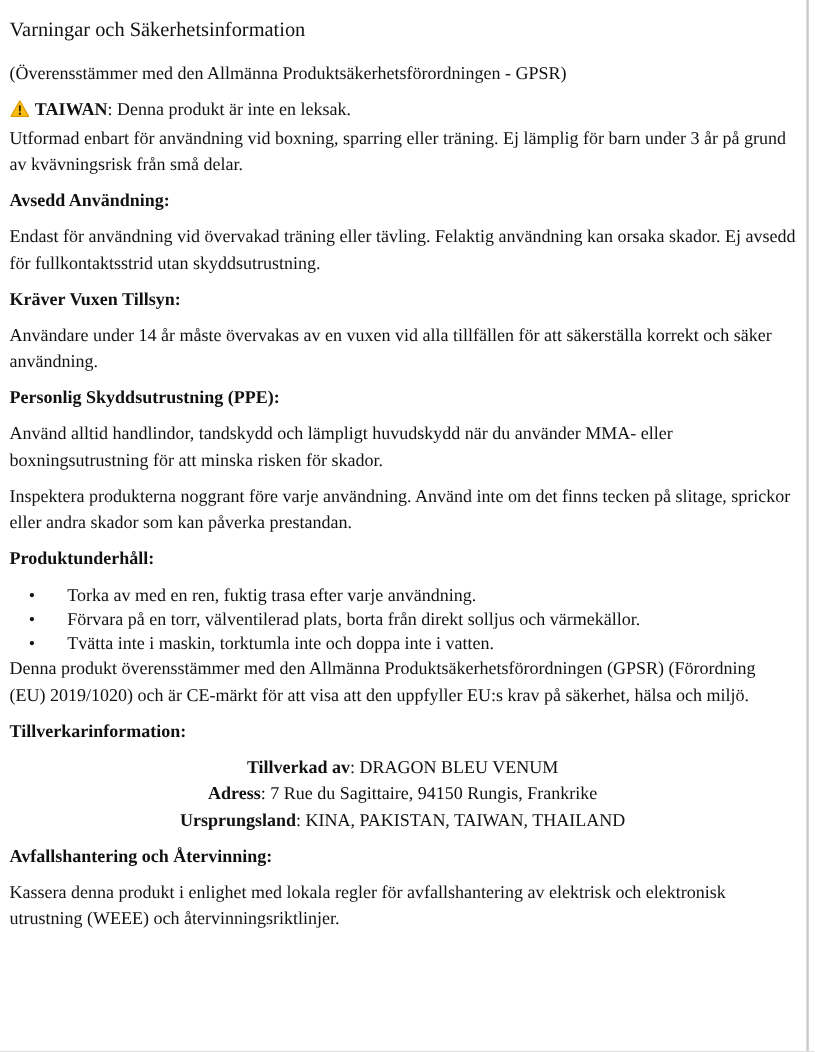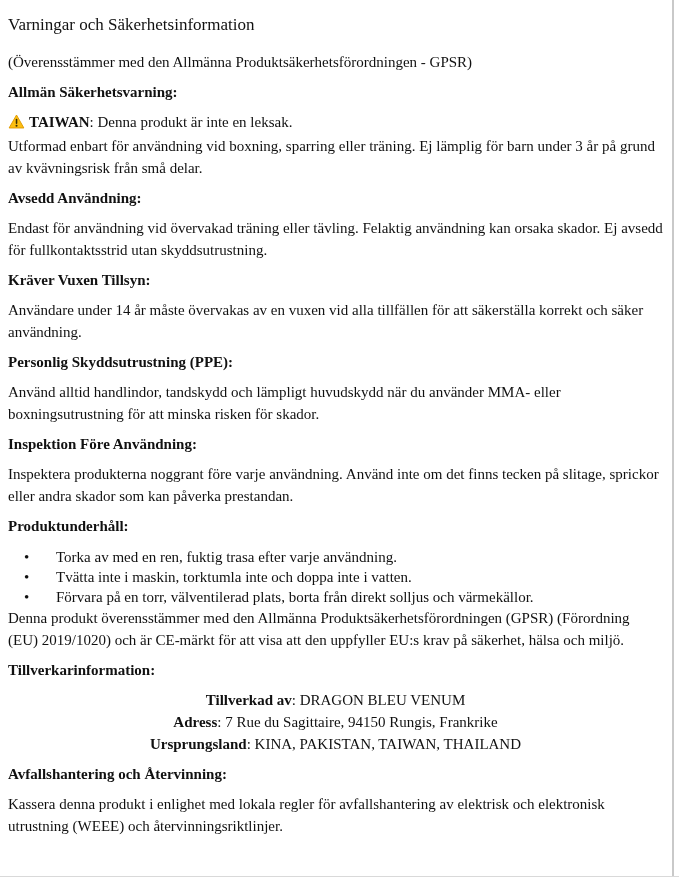--- a/index.html
+++ b/index.html
@@ -69,48 +69,46 @@
 </style>
 </head>
 <body>
 
 <div class="doc">
 
   <h1>Varningar och Säkerhetsinformation</h1>
 
   <p>(Överensstämmer med den Allmänna Produktsäkerhetsförordningen - GPSR)</p>
 
-  <h2>Allmän Säkerhetsvarning:</h2>
 
   <p class="warn-line">
     <span class="warn-icon"><svg width="17" height="15" viewBox="0 0 24 22" aria-hidden="true">
       <path d="M12 1.5 L22.8 20.5 H1.2 Z" fill="#FCBF11" stroke="#E09900" stroke-width="1.4" stroke-linejoin="round"></path>
       <rect x="10.9" y="7" width="2.3" height="7.6" rx="1.1" fill="#3a2c00"></rect>
       <circle cx="12.05" cy="17.3" r="1.5" fill="#3a2c00"></circle>
     </svg></span><span class="bold">TAIWAN</span><span>: Denna produkt är inte en leksak.</span>
   </p>
   <p>Utformad enbart för användning vid boxning, sparring eller träning. Ej lämplig för barn under 3 år på grund av kvävningsrisk från små delar.</p>
 
   <h2>Avsedd Användning:</h2>
   <p>Endast för användning vid övervakad träning eller tävling. Felaktig användning kan orsaka skador. Ej avsedd för fullkontaktsstrid utan skyddsutrustning.</p>
 
   <h2>Kräver Vuxen Tillsyn:</h2>
   <p>Användare under 14 år måste övervakas av en vuxen vid alla tillfällen för att säkerställa korrekt och säker användning.</p>
 
   <h2>Personlig Skyddsutrustning (PPE):</h2>
   <p>Använd alltid handlindor, tandskydd och lämpligt huvudskydd när du använder MMA- eller boxningsutrustning för att minska risken för skador.</p>
 
-  <h2>Inspektion Före Användning:</h2>
   <p>Inspektera produkterna noggrant före varje användning. Använd inte om det finns tecken på slitage, sprickor eller andra skador som kan påverka prestandan.</p>
 
   <h2>Produktunderhåll:</h2>
   <ul class="maint-list">
     <li>Torka av med en ren, fuktig trasa efter varje användning.</li>
+    <li>Förvara på en torr, välventilerad plats, borta från direkt solljus och värmekällor.</li>
     <li>Tvätta inte i maskin, torktumla inte och doppa inte i vatten.</li>
-    <li>Förvara på en torr, välventilerad plats, borta från direkt solljus och värmekällor.</li>
   </ul>
 
   <p>Denna produkt överensstämmer med den Allmänna Produktsäkerhetsförordningen (GPSR) (Förordning (EU) 2019/1020) och är CE-märkt för att visa att den uppfyller EU:s krav på säkerhet, hälsa och miljö.</p>
 
   <h2>Tillverkarinformation:</h2>
   <div class="manu-block">
     <div class="manu-row"><span class="bold">Tillverkad av</span><span>: DRAGON BLEU VENUM</span></div>
     <div class="manu-row"><span class="bold">Adress</span><span>: 7 Rue du Sagittaire, 94150 Rungis, Frankrike</span></div>
     <div class="manu-row"><span class="bold">Ursprungsland</span><span>: KINA, PAKISTAN, TAIWAN, THAILAND</span></div>
   </div>

